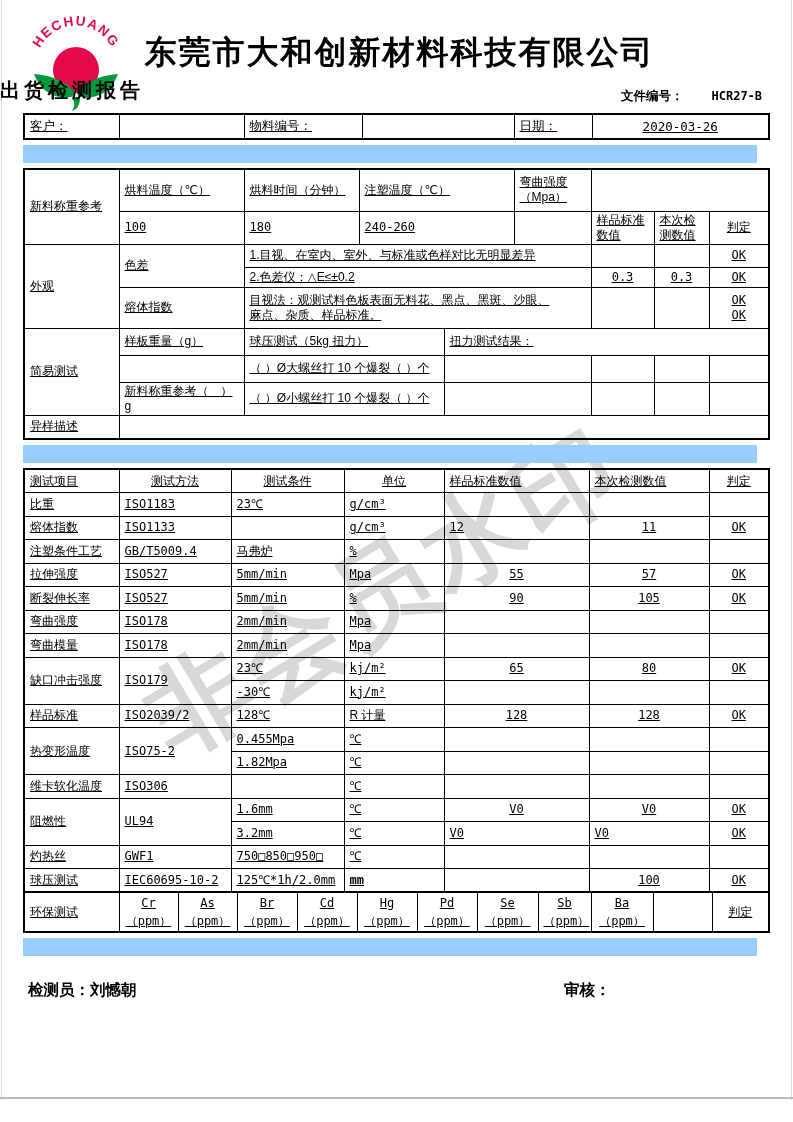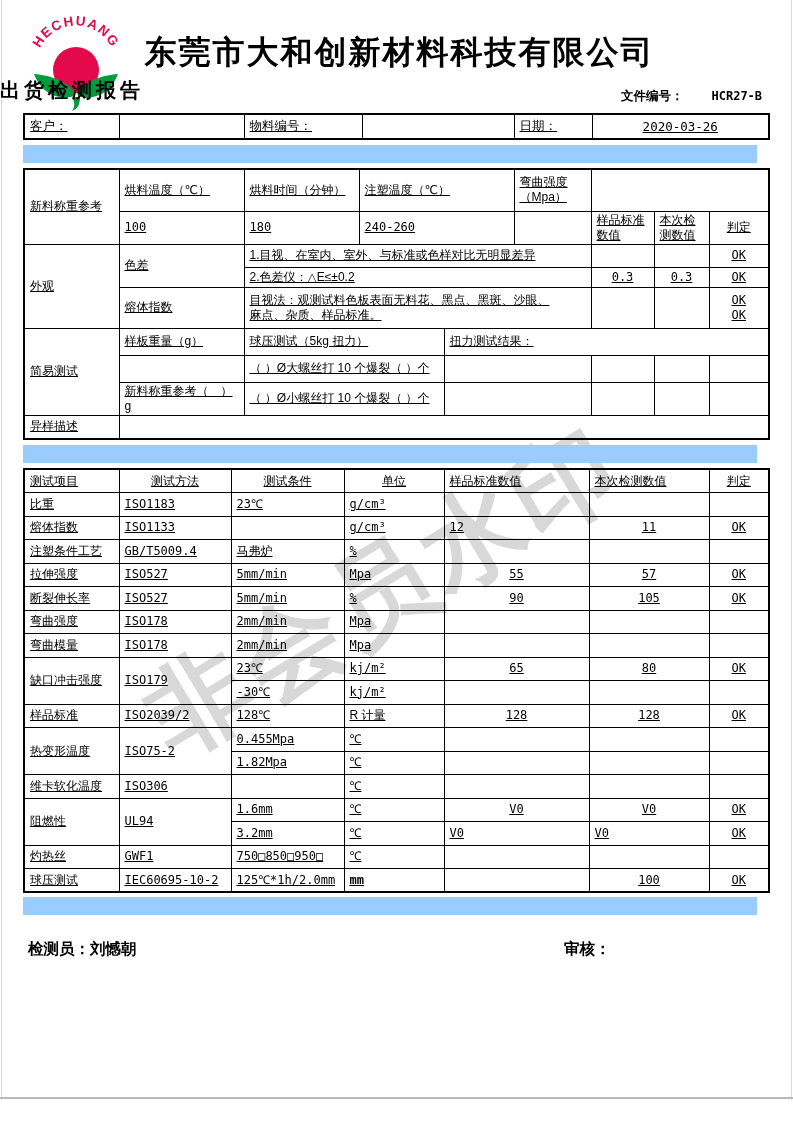--- a/index.html
+++ b/index.html
@@ -380,20 +380,43 @@
           <col style="width:60px">
           <col style="width:60px">
           <col style="width:60px">
           <col style="width:61px">
           <col style="width:53px">
           <col style="width:62px">
           <col style="width:59px">
           <col style="width:57px">
         </colgroup>
       <tbody id="env-body">
+          <tr>
+            <td class="al-l">环保测试</td>
+            <td class="al-c mono">Cr
+（ppm）</td>
+            <td class="al-c mono">As
+（ppm）</td>
+            <td class="al-c mono">Br
+（ppm）</td>
+            <td class="al-c mono">Cd
+（ppm）</td>
+            <td class="al-c mono">Hg
+（ppm）</td>
+            <td class="al-c mono">Pd
+（ppm）</td>
+            <td class="al-c mono">Se
+（ppm）</td>
+            <td class="al-c mono">Sb
+（ppm）</td>
+            <td class="al-c mono">Ba
+（ppm）</td>
+            <td class="al-l"></td>
+            <td class="al-c">判定</td>
+          </tr>
         </tbody>
     </table>
 
     <div class="bar"></div>
 
     <div class="footer">
       <span class="inspector"><span>检测员：</span><span>刘憾朝</span></span>
       <span class="reviewer">审核：</span>
     </div>
 

